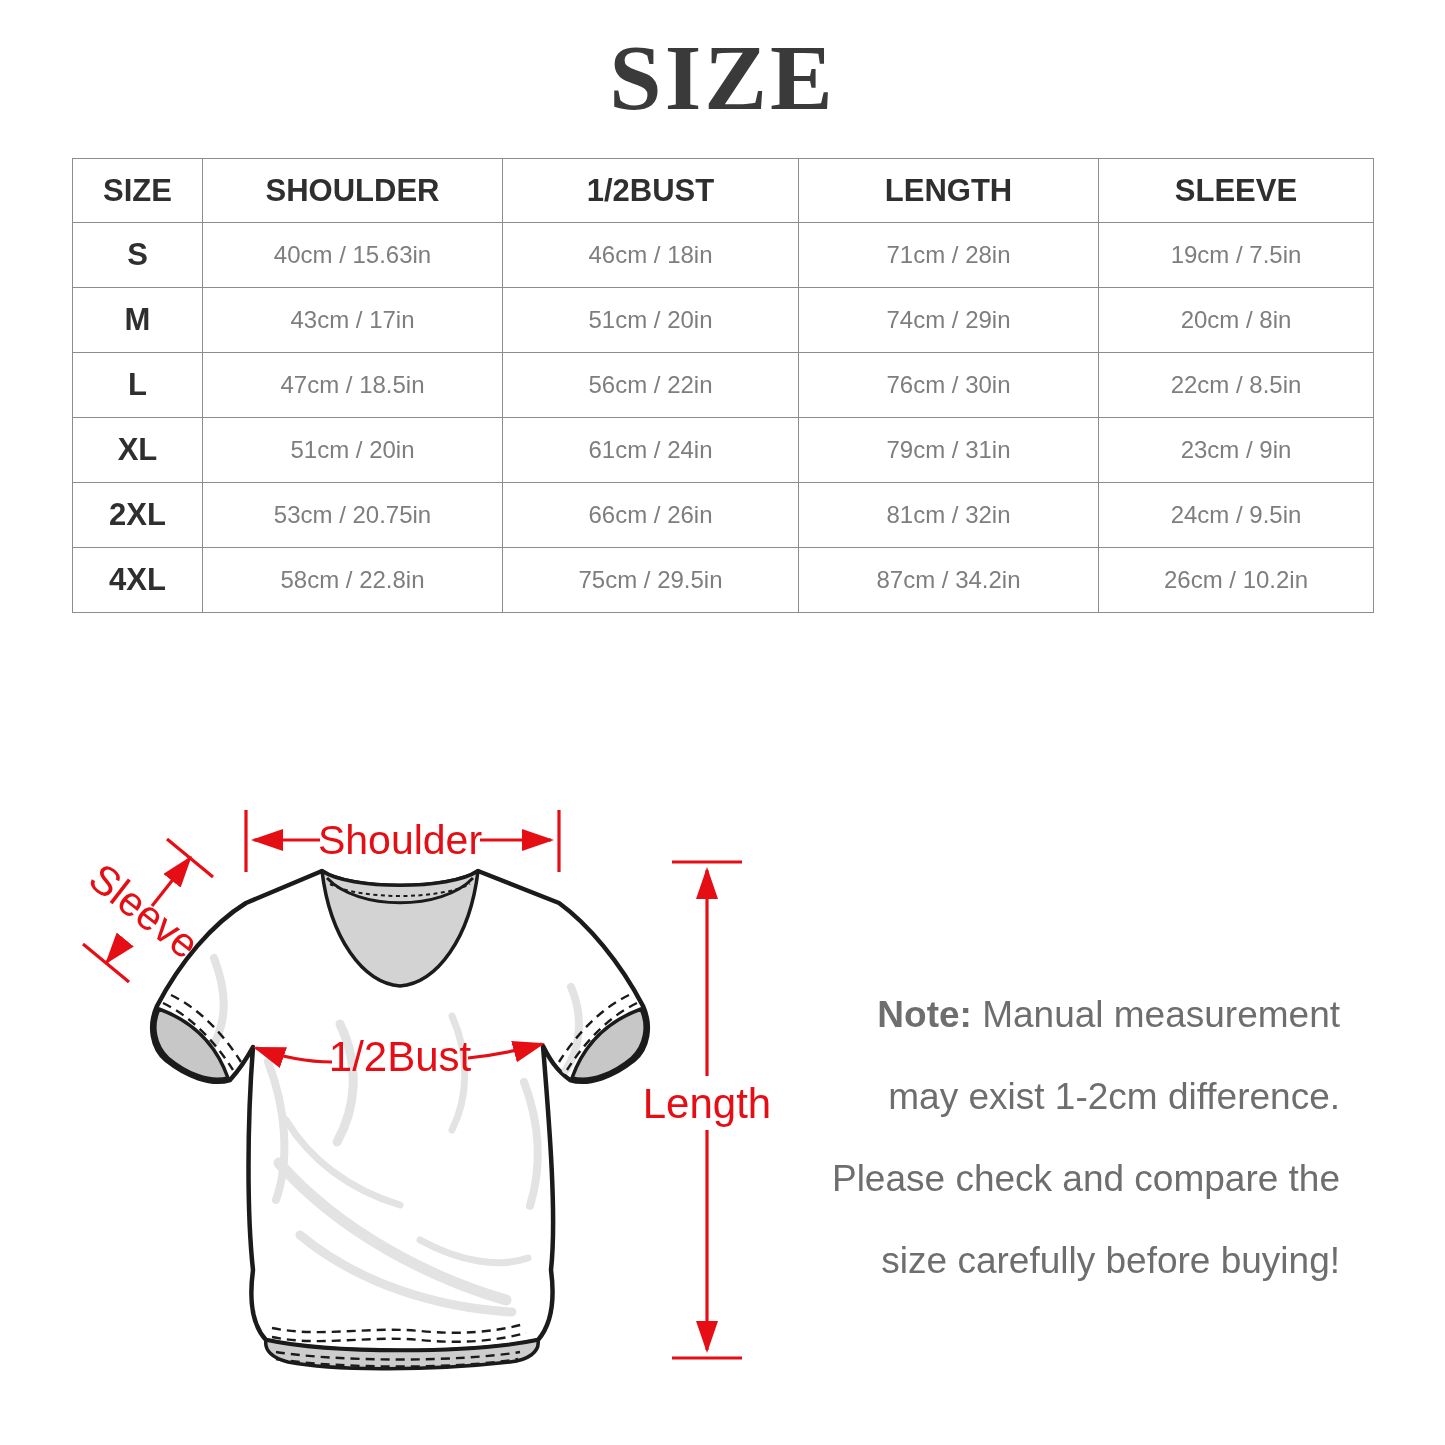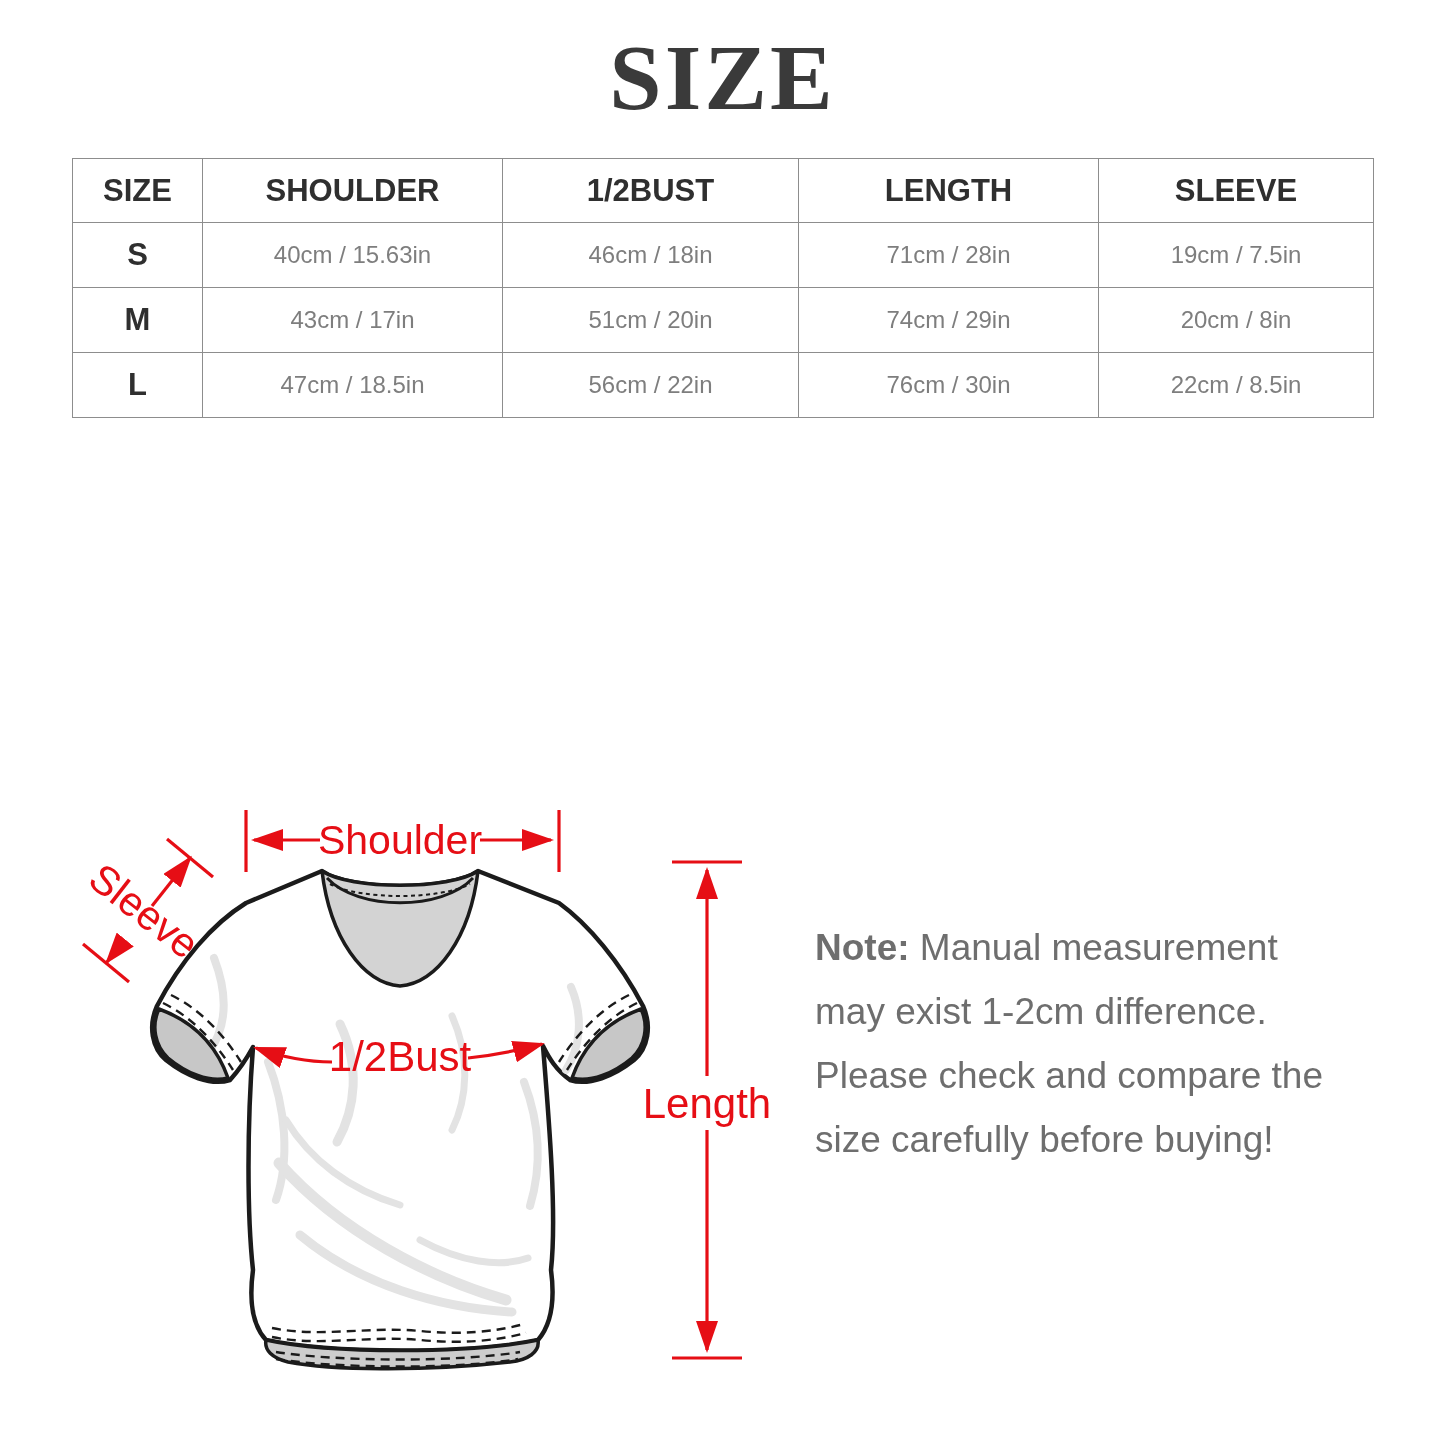--- a/index.html
+++ b/index.html
@@ -40,22 +40,22 @@
   .hem-band{fill:#cdcdcd;stroke:#1b1b1b;stroke-width:3.5;stroke-linejoin:round;}
   .detail-line{fill:none;stroke:#1b1b1b;stroke-width:3;}
   .stitch{fill:none;stroke:#1b1b1b;stroke-width:2.4;stroke-dasharray:9 6;}
   .stitch-fine{fill:none;stroke:#1b1b1b;stroke-width:2;stroke-dasharray:4 3.5;}
   .wrinkle{fill:none;stroke:#e3e3e3;stroke-linecap:round;}
   .red-line{fill:none;stroke:var(--accent);stroke-width:3.2;}
   .red-text{fill:var(--accent);font-family:"Liberation Sans",sans-serif;}
   .red-fill{fill:var(--accent);}
 
   .note{
-    position:absolute;left:815px;top:916px;width:525px;
-    font-size:37px;line-height:64px;color:var(--note-text);
+    position:absolute;left:815px;top:974px;width:525px;
+    font-size:37px;line-height:82px;color:var(--note-text);text-align:right;
   }
   .note .note-label{font-weight:bold;}
 </style>
 </head>
 <body>
 
 <div class="page-title">SIZE</div>
 
 <table class="size-table">
   <colgroup>
@@ -88,20 +88,41 @@
       <td>51cm / 20in</td>
       <td>74cm / 29in</td>
       <td>20cm / 8in</td>
     </tr>
     <tr>
       <td class="size-col">L</td>
       <td>47cm / 18.5in</td>
       <td>56cm / 22in</td>
       <td>76cm / 30in</td>
       <td>22cm / 8.5in</td>
+    </tr>
+    <tr>
+      <td class="size-col">XL</td>
+      <td>51cm / 20in</td>
+      <td>61cm / 24in</td>
+      <td>79cm / 31in</td>
+      <td>23cm / 9in</td>
+    </tr>
+    <tr>
+      <td class="size-col">2XL</td>
+      <td>53cm / 20.75in</td>
+      <td>66cm / 26in</td>
+      <td>81cm / 32in</td>
+      <td>24cm / 9.5in</td>
+    </tr>
+    <tr>
+      <td class="size-col">4XL</td>
+      <td>58cm / 22.8in</td>
+      <td>75cm / 29.5in</td>
+      <td>87cm / 34.2in</td>
+      <td>26cm / 10.2in</td>
     </tr>
   </tbody>
 </table>
 
 <svg class="diagram-svg" viewBox="40 795 740 620">
   <defs>
     <marker id="ah" markerUnits="userSpaceOnUse" markerWidth="32" markerHeight="22" refX="29" refY="11" orient="auto">
       <path d="M0,0 L32,11 L0,22 Z" class="red-fill"></path>
     </marker>
   </defs>

